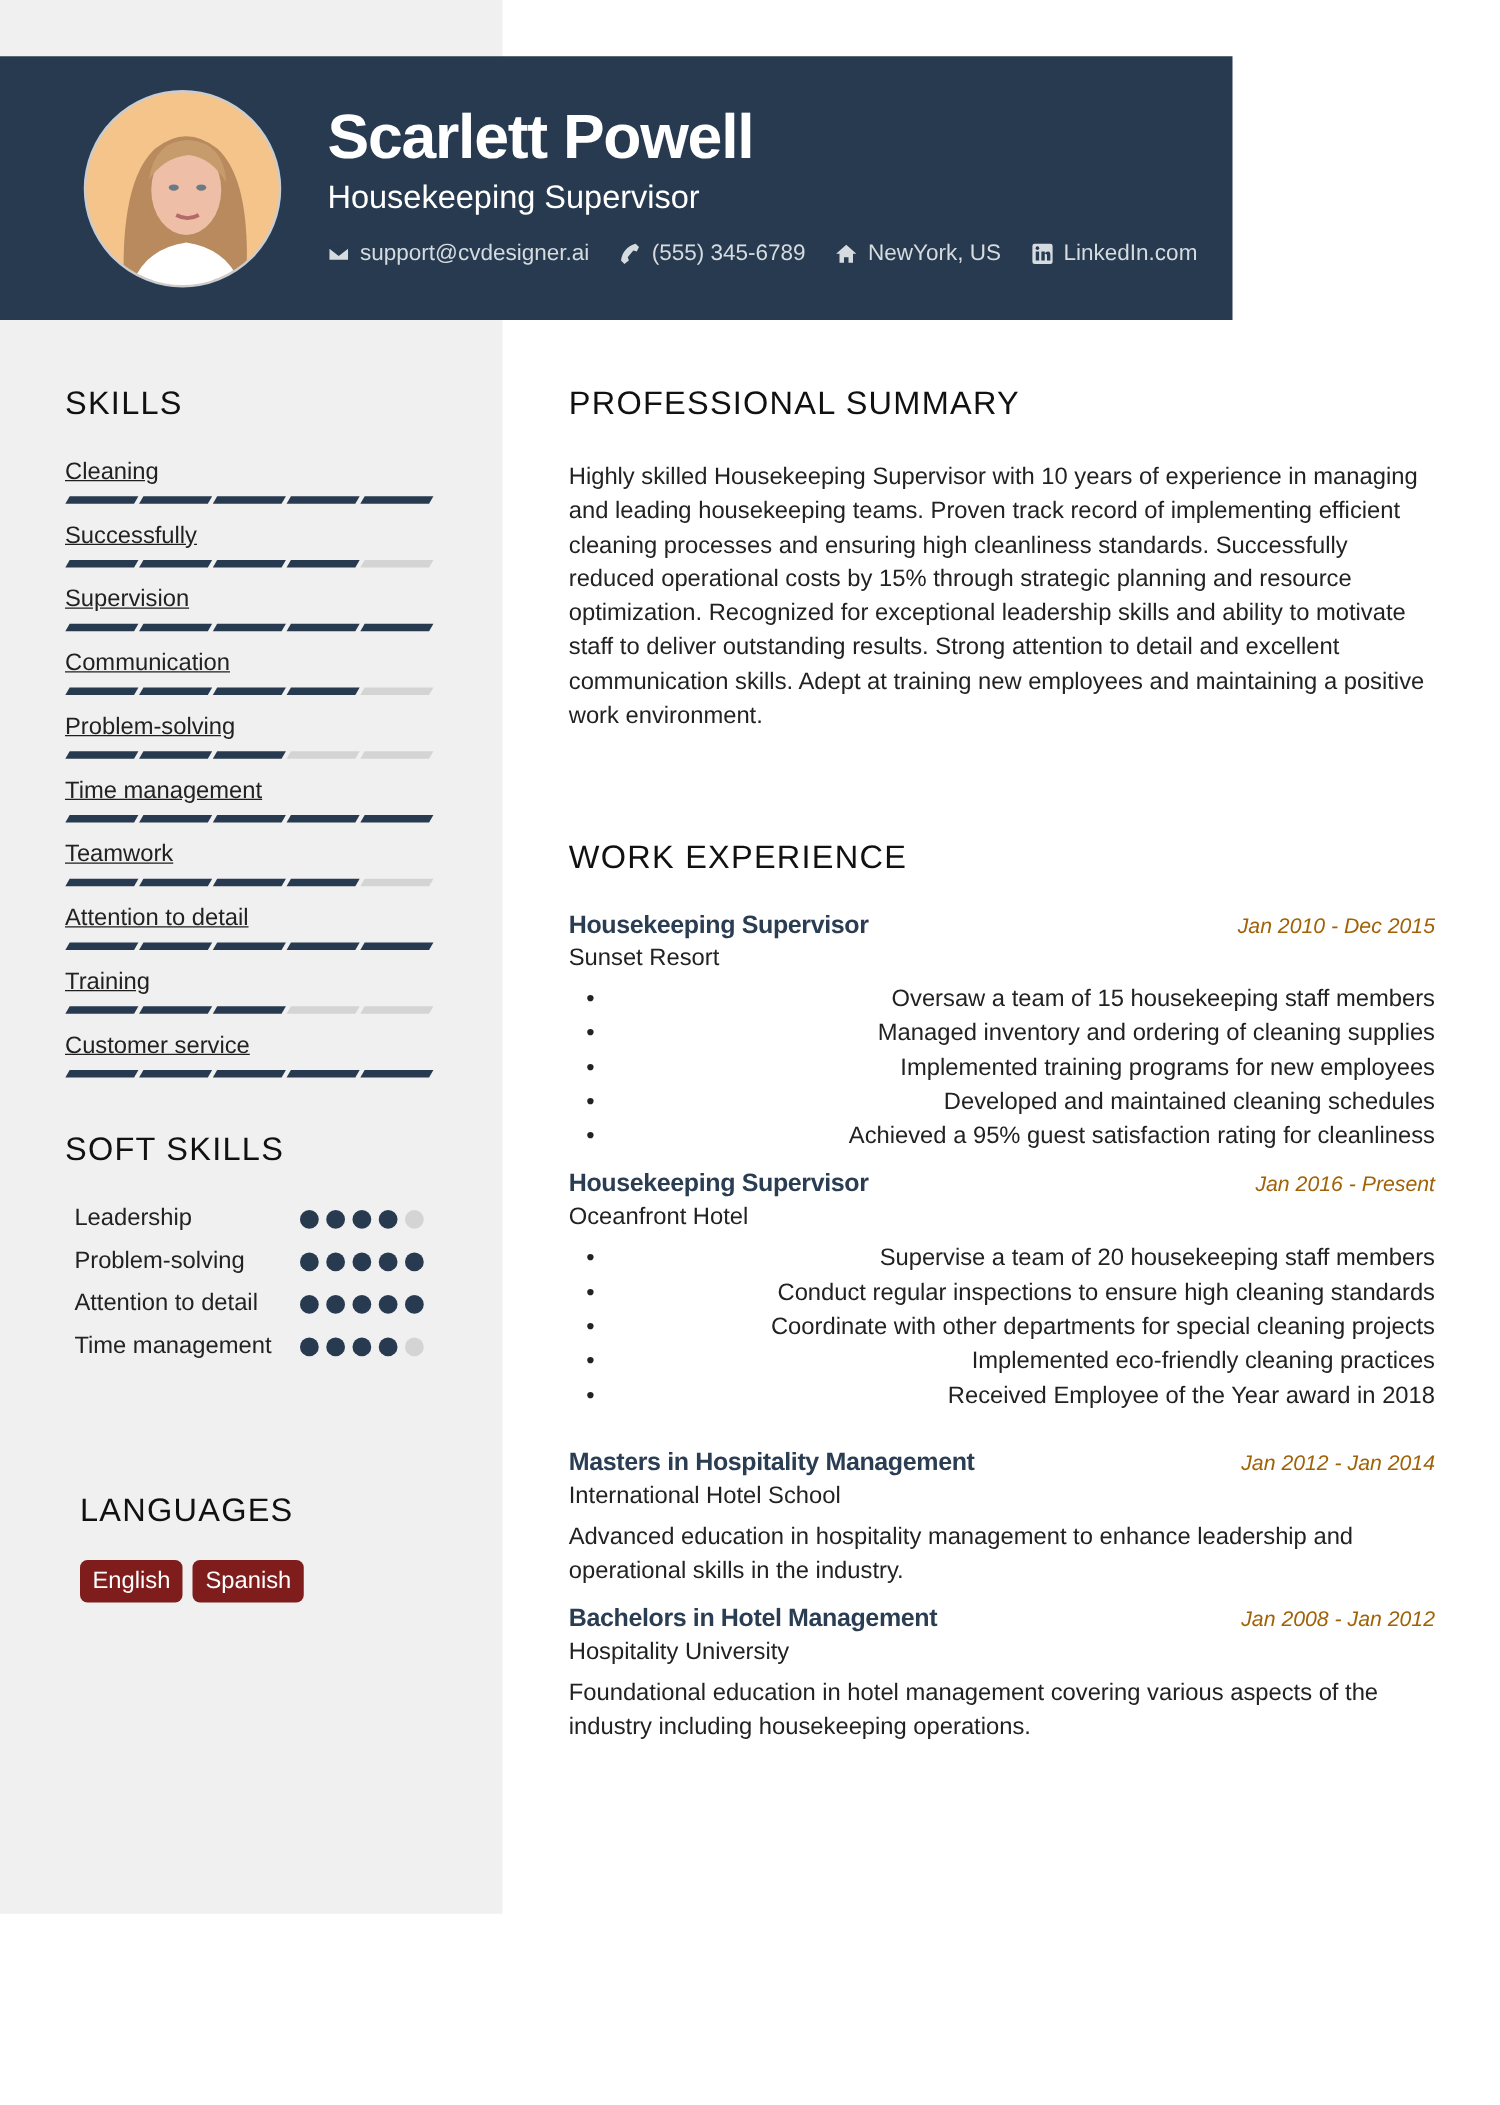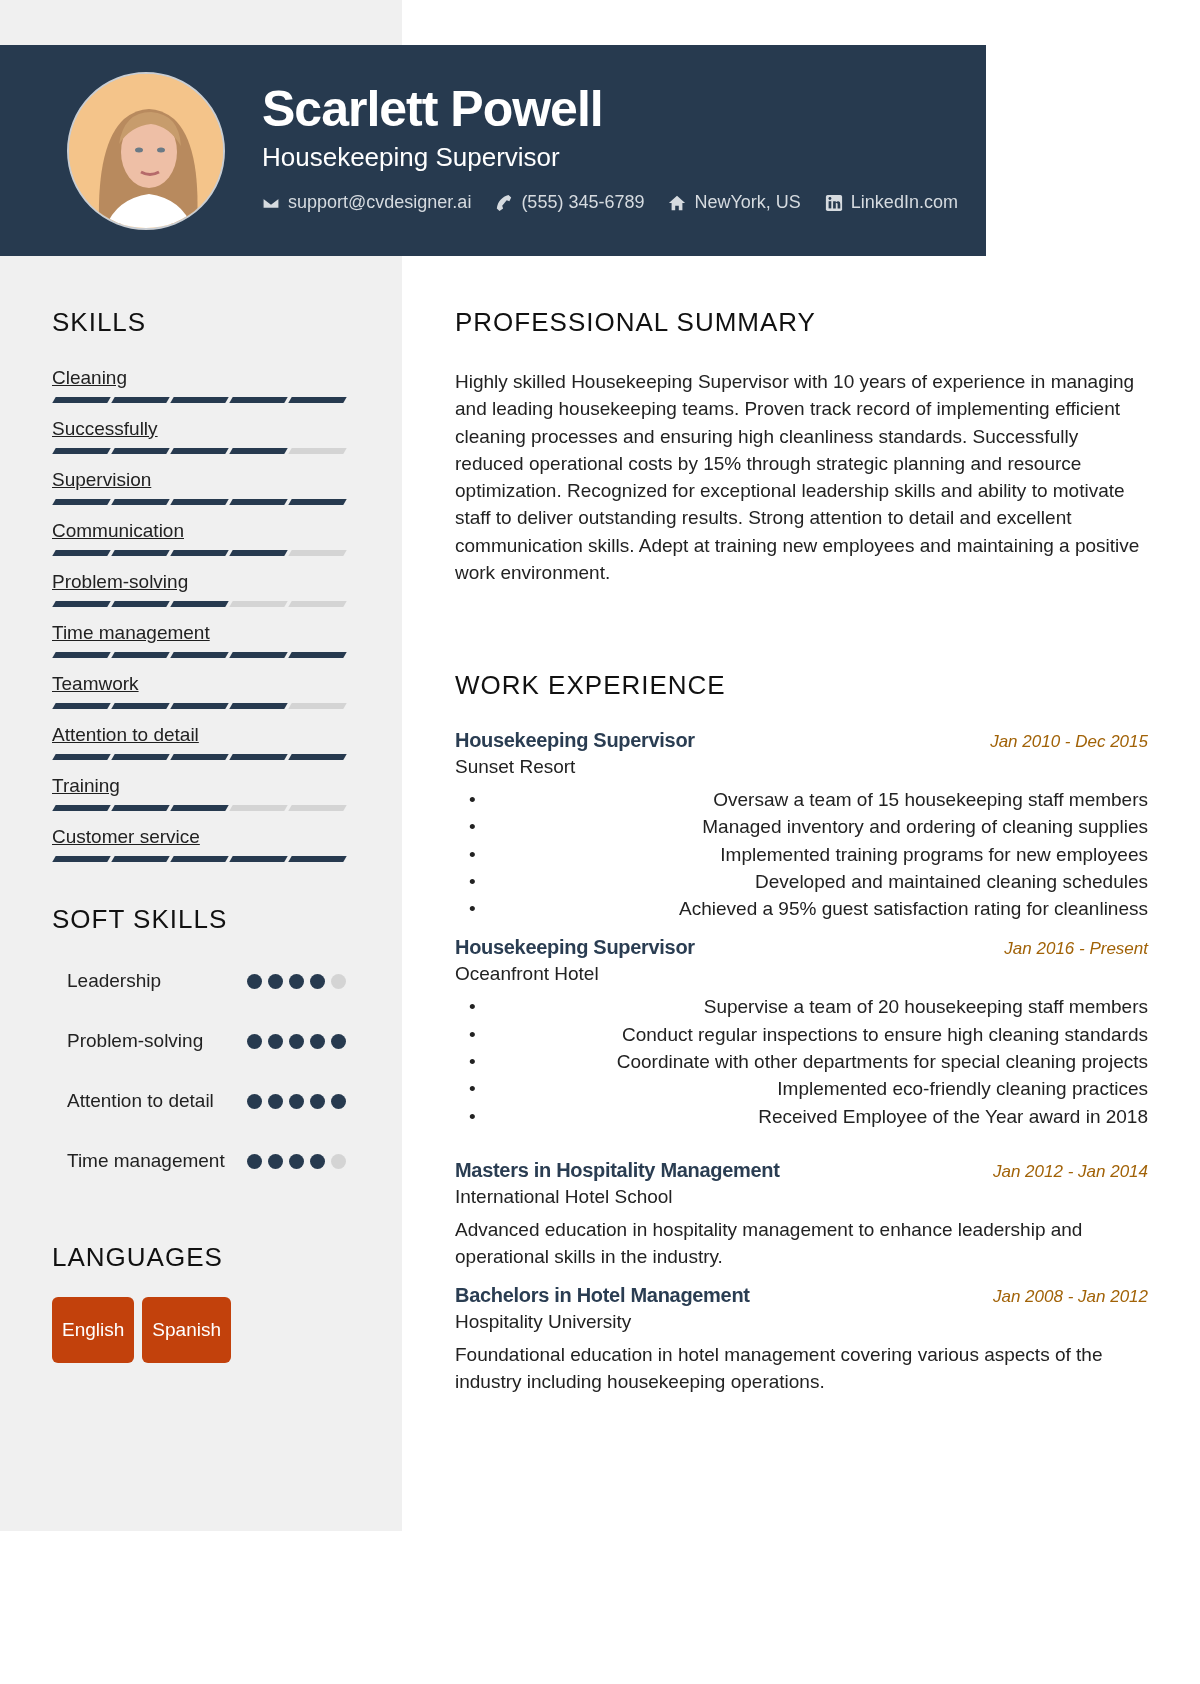--- a/index.html
+++ b/index.html
@@ -22,29 +22,29 @@
   .skills { top: 307px; }
   .skill { margin-top: 0; text-decoration: underline; }
   .skill-name { font-size: 19px; color: #222; height: 26px; line-height: 26px; }
   .bar { display: flex; gap: 4px; margin: 6px 0 13px 2px; }
   .seg { width: 55px; height: 6px; background: #273a4f; transform: skewX(-30deg); }
   .seg.off { background: #d4d4d4; }
   .skills .list { margin-top: 27px; }
 
   .soft { top: 904px; }
   .soft .list { margin-top: 26px; }
-  .soft-row { display: flex; justify-content: flex-end; margin-bottom: 6px; margin-top: 32px; }
+  .soft-row { display: flex; justify-content: center; margin-bottom: 6px; }
   .soft-name { font-size: 19px; line-height: 28px; width: 180px; color: #222; }
   .dots { display: flex; gap: 6px; padding-top: 7px; padding-right: 6px; }
   .dot { width: 15px; height: 15px; border-radius: 50%; background: #273a4f; }
   .dot.off { background: #d4d4d4; }
 
-  .langs { top: 1242px; }
+  .langs { top: 1193px; margin-left: 12px; }
   .lang-list { display: flex; gap: 8px; margin-top: 24px; }
-  .lang { background: #c2410c; color: #fff; font-size: 19px; padding: 22px 10px; border-radius: 6px; }
+  .lang { background: #7f1d1d; color: #fff; font-size: 19px; padding: 6px 10px; border-radius: 6px; }
 
   .main { position: absolute; left: 455px; width: 693px; }
   .summary { top: 307px; }
   .summary p { margin-top: 30px; font-size: 19px; line-height: 27.3px; color: #222; }
   .work { top: 622px; margin-top: 48px; }
   .job { margin-top: 0; }
   .job-head { display: flex; justify-content: space-between; align-items: baseline; }
   .job-title { font-size: 20px; color: #2a3d52; font-weight: bold; letter-spacing: -0.3px; }
   .job-date { font-size: 17px; font-style: italic; color: #a16207; }
   .job-company { font-size: 19px; color: #222; margin-top: 4px; }

